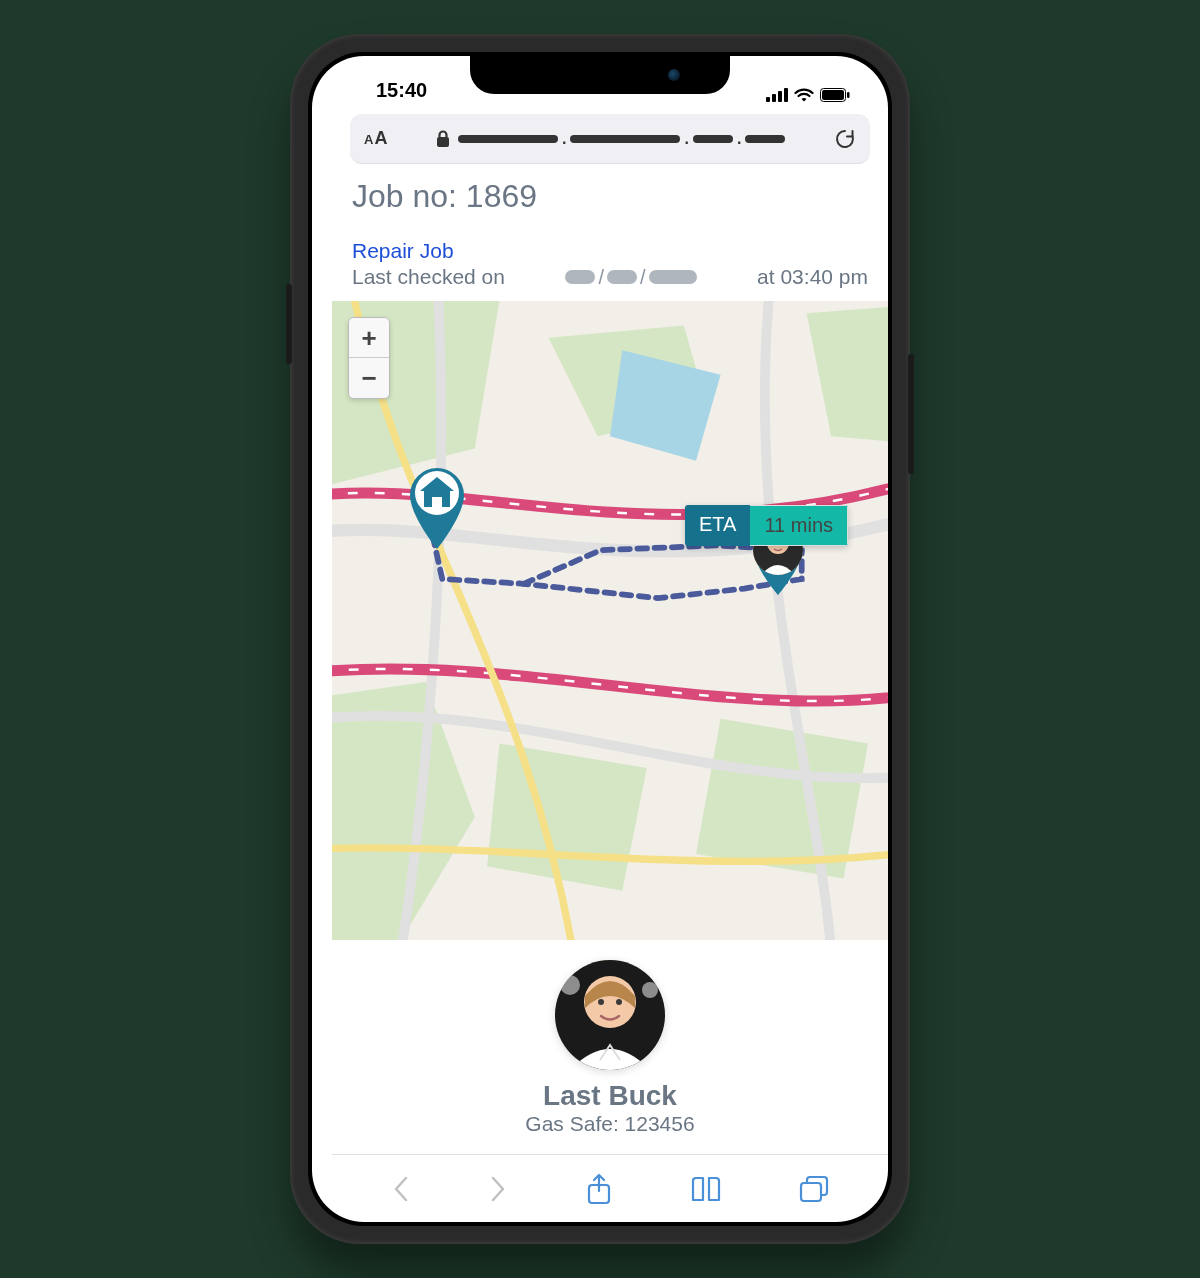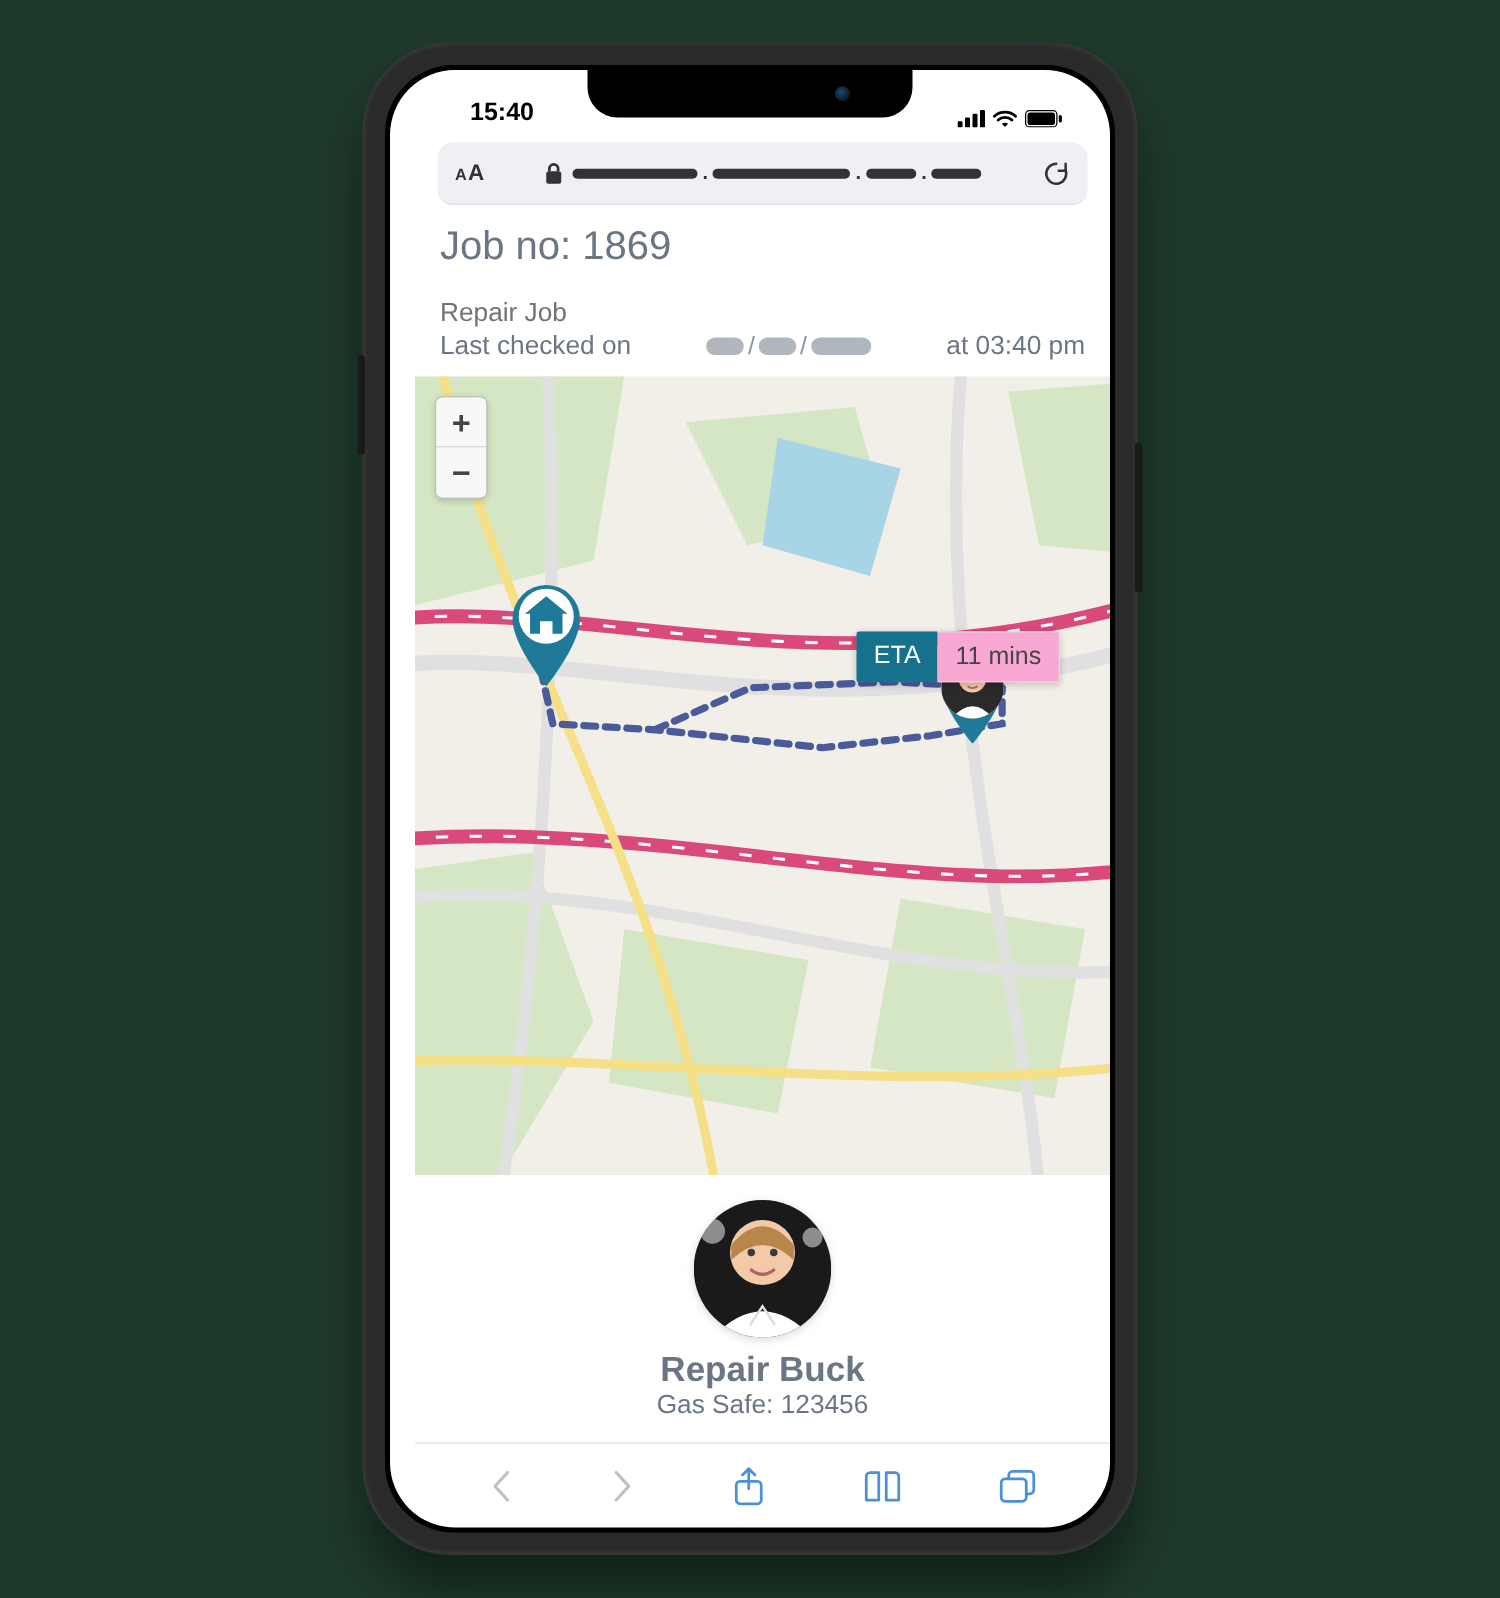--- a/index.html
+++ b/index.html
@@ -133,21 +133,21 @@
     flex-direction:column;
   }
   .job-title {
     font-size:32px;
     font-weight:400;
     color:#6a7684;
     margin-bottom:24px;
   }
   .job-type {
     font-size:21px;
-    color:#737373;
+    color:#1d4ed8;
     margin-bottom:2px;
   }
   .status-line {
     font-size:21px;
     font-weight:700;
     color:#5a6674;
     margin-bottom:2px;
   }
   .checked-line {
     font-size:21px;
@@ -242,21 +242,21 @@
     font-size:20px;
     margin-top:44px;
   }
   .eta-label {
     background:#16728c;
     color:#fff;
     padding:8px 14px;
     font-weight:500;
   }
   .eta-value {
-    background:#f9a8d4;
+    background:#14b8a6;
     color:#444;
     padding:8px 14px;
     border:1px solid #ddd;
     border-left:none;
   }
 
   
   .route {
     position:absolute;
     inset:0;
@@ -463,21 +463,21 @@
               <circle cx="95" cy="30" r="8" fill="#fff" opacity="0.5"></circle>
               <circle cx="55" cy="42" r="26" fill="#f4c9a8"></circle>
               <path d="M30 36 Q55 6 80 36 L80 48 Q55 24 30 48 Z" fill="#b8864a"></path>
               <path d="M15 110 Q55 68 95 110 Z" fill="#fff"></path>
               <path d="M45 100 L55 85 L65 100" stroke="#ddd" stroke-width="2" fill="none"></path>
               <circle cx="46" cy="42" r="3" fill="#3a3a3a"></circle>
                 <circle cx="64" cy="42" r="3" fill="#3a3a3a"></circle>
               <path d="M46 56 Q55 63 64 56" stroke="#a66" stroke-width="2.5" fill="none" stroke-linecap="round"></path>
             </svg>
           </div>
-          <div class="engineer-name">Repair Buck</div>
+          <div class="engineer-name">Last Buck</div>
           <div class="engineer-cred">Gas Safe: 123456</div>
         </div>
       </div>
 
       <div class="browser-nav">
         <div class="nav-btn disabled">
           <svg width="20" height="30" viewBox="0 0 20 30">
               <path d="M15 4 L5 15 L15 26" stroke="currentColor" stroke-width="2.5" fill="none" stroke-linecap="round" stroke-linejoin="round"></path>
             </svg>
         </div>

